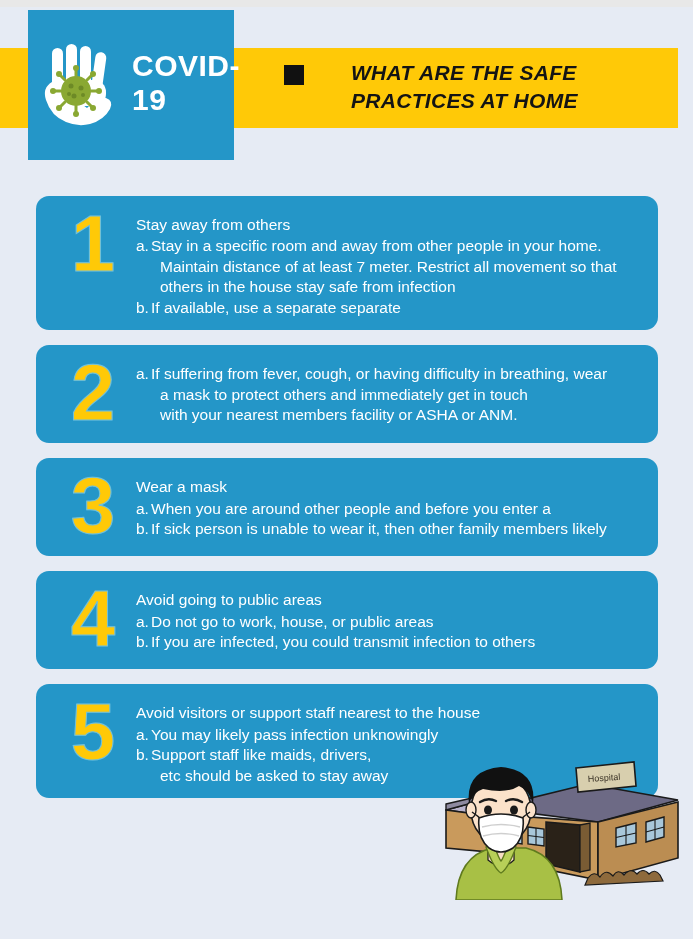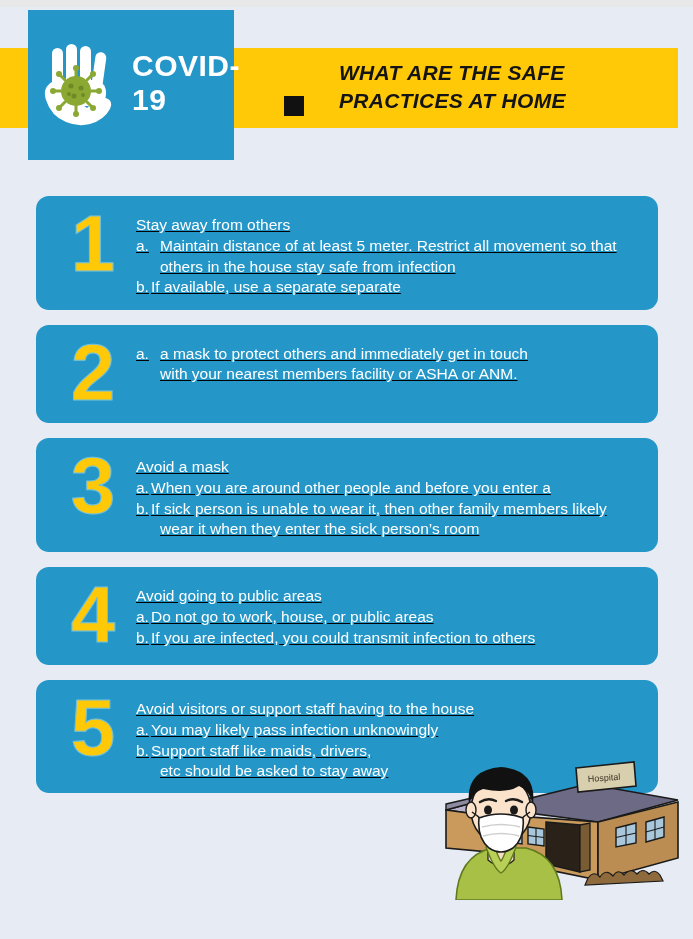--- a/index.html
+++ b/index.html
@@ -54,22 +54,22 @@
     font-size: 30px;
     font-weight: bold;
     letter-spacing: 0.5px;
     margin-top: -4px;
     font-family: "Liberation Sans", sans-serif;
   }
   .title-wrap {
     position: absolute;
     top: 52px; left: 284px;
     display: flex;
-    align-items: flex-end;
-    gap: 0px;
+    align-items: flex-start;
+    gap: 12px;
   }
   .title-bullet {
     width: 20px;
     height: 20px;
     background: #111111;
     margin-top: 6px;
     flex: none;
   }
   .title-lines {
     margin-left: 35px;
@@ -109,21 +109,20 @@
     font-family: "Liberation Sans", sans-serif;
     -webkit-text-stroke: 1px #6fc0dd;
     text-shadow: 0 0 1px #6fc0dd;
     user-select: none;
   }
   .card-body {
     flex: 1;
     padding-top: 9px;
     position: relative;
     z-index: 2;
-    text-decoration: underline;
   }
   .card-heading {
     color: #ffffff;
     font-size: 15.5px;
     line-height: 1.32;
     margin: 0 0 1px 0;
   }
   .card-item {
     color: #ffffff;
     font-size: 15.5px;
@@ -217,69 +216,69 @@
   </div>
 </div>
 
 <div class="cards" id="cards-container">
     <div class="card">
       <div class="card-number">1</div>
       <div class="card-body">
         <div class="card-heading">Stay away from others</div>
         <div class="card-item">
           <span class="marker">a.</span>
-          <span class="itext"><span class="cont">Maintain distance of at least 5 meter.  Restrict all movement so that</span><span class="cont">others in the house stay safe from infection</span></span>
+          <span class="itext"><span>Stay in a specific room and away from other people in your home.</span><span class="cont">Maintain distance of at least 7 meter.  Restrict all movement so that</span><span class="cont">others in the house stay safe from infection</span></span>
         </div>
         <div class="card-item">
           <span class="marker">b.</span>
           <span class="itext"><span>If available, use a separate separate</span></span>
         </div>
       </div>
     </div>
     <div class="card">
       <div class="card-number">2</div>
       <div class="card-body">
         <div class="card-item">
           <span class="marker">a.</span>
-          <span class="itext"><span class="cont">a mask to protect others and immediately get in touch</span><span class="cont">with your nearest members facility or ASHA or ANM.</span></span>
+          <span class="itext"><span>If suffering from fever,  cough, or having difficulty in breathing, wear</span><span class="cont">a mask to protect others and immediately get in touch</span><span class="cont">with your nearest members facility or ASHA or ANM.</span></span>
         </div>
       </div>
     </div>
     <div class="card">
       <div class="card-number">3</div>
       <div class="card-body">
-        <div class="card-heading">Avoid a mask</div>
+        <div class="card-heading">Wear a mask</div>
         <div class="card-item">
           <span class="marker">a.</span>
           <span class="itext"><span>When you are around other people and before you enter a</span></span>
         </div>
         <div class="card-item">
           <span class="marker">b.</span>
-          <span class="itext"><span>If sick person is unable to wear it, then other family members likely</span><span class="cont">wear it when they enter the sick person’s room</span></span>
+          <span class="itext"><span>If sick person is unable to wear it, then other family members likely</span></span>
         </div>
       </div>
     </div>
     <div class="card">
       <div class="card-number">4</div>
       <div class="card-body">
         <div class="card-heading">Avoid going to public areas</div>
         <div class="card-item">
           <span class="marker">a.</span>
           <span class="itext"><span>Do not go to work, house, or public areas</span></span>
         </div>
         <div class="card-item">
           <span class="marker">b.</span>
           <span class="itext"><span>If you are infected, you could transmit infection to others</span></span>
         </div>
       </div>
     </div>
     <div class="card">
       <div class="card-number">5</div>
       <div class="card-body">
-        <div class="card-heading">Avoid visitors or support staff having to the house</div>
+        <div class="card-heading">Avoid visitors or support staff nearest to the house</div>
         <div class="card-item">
           <span class="marker">a.</span>
           <span class="itext"><span>You may likely pass infection unknowingly</span></span>
         </div>
         <div class="card-item">
           <span class="marker">b.</span>
           <span class="itext"><span>Support staff like maids, drivers,</span><span class="cont">etc should be asked to stay away</span></span>
         </div>
       </div>
     </div>

